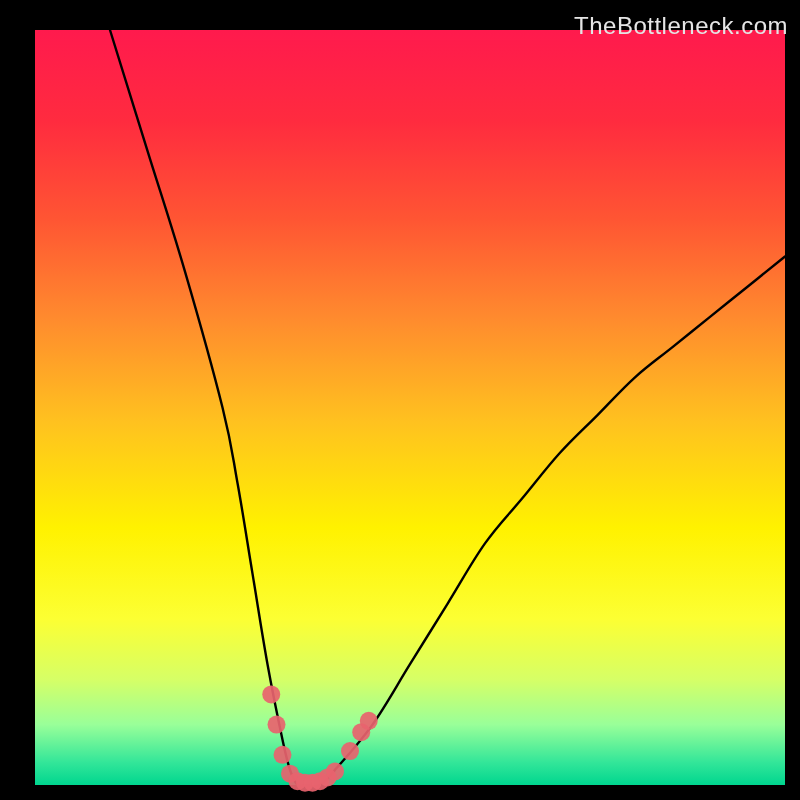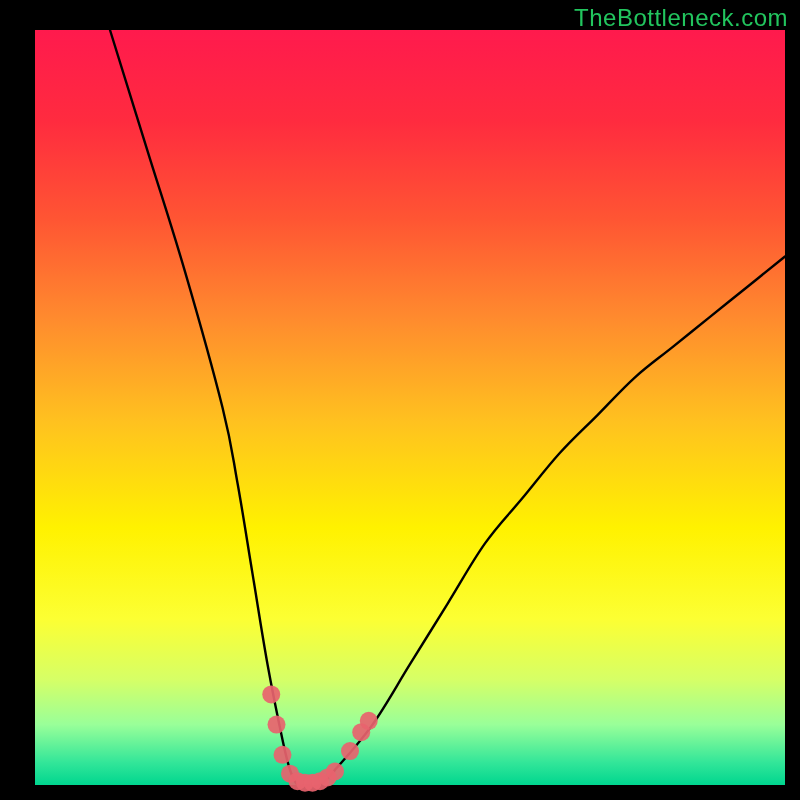--- a/index.html
+++ b/index.html
@@ -11,23 +11,23 @@
     overflow: hidden;
   }
   .frame {
     position: relative;
     width: 800px;
     height: 800px;
     background: #000;
   }
   .watermark {
     position: absolute;
-    top: 4px;
+    top: 12px;
     right: 12px;
-    color: #22c55e;
+    color: #e5e5e5;
     font-family: Arial, Helvetica, sans-serif;
     font-size: 24px;
     font-weight: 500;
     letter-spacing: 0.5px;
     z-index: 10;
   }
   svg {
     position: absolute;
     top: 0;
     left: 0;

